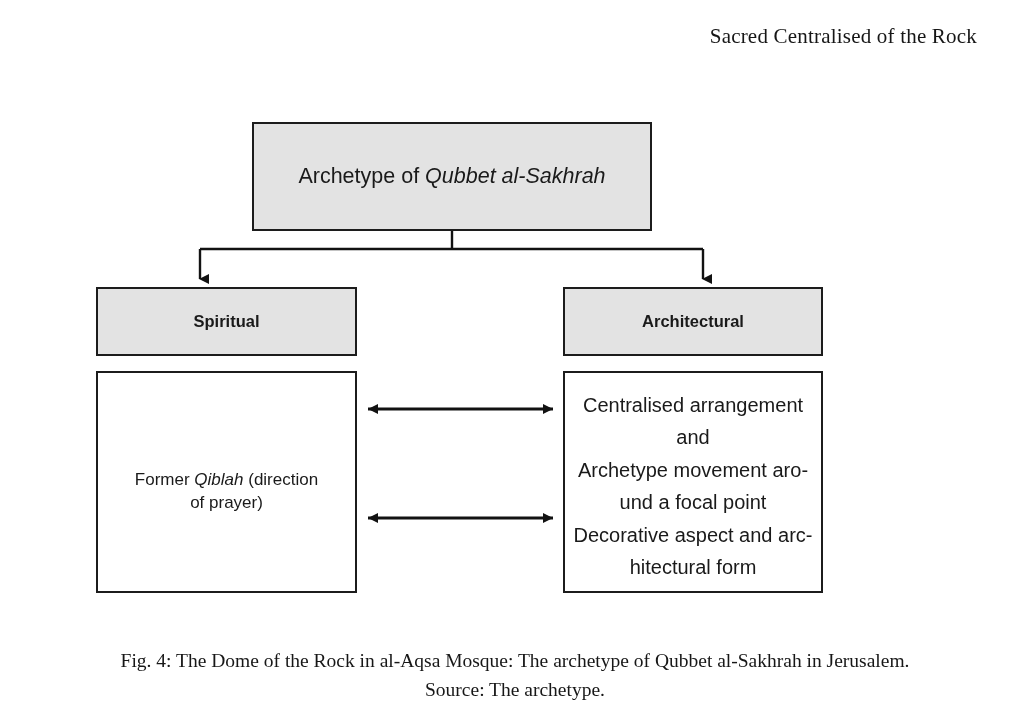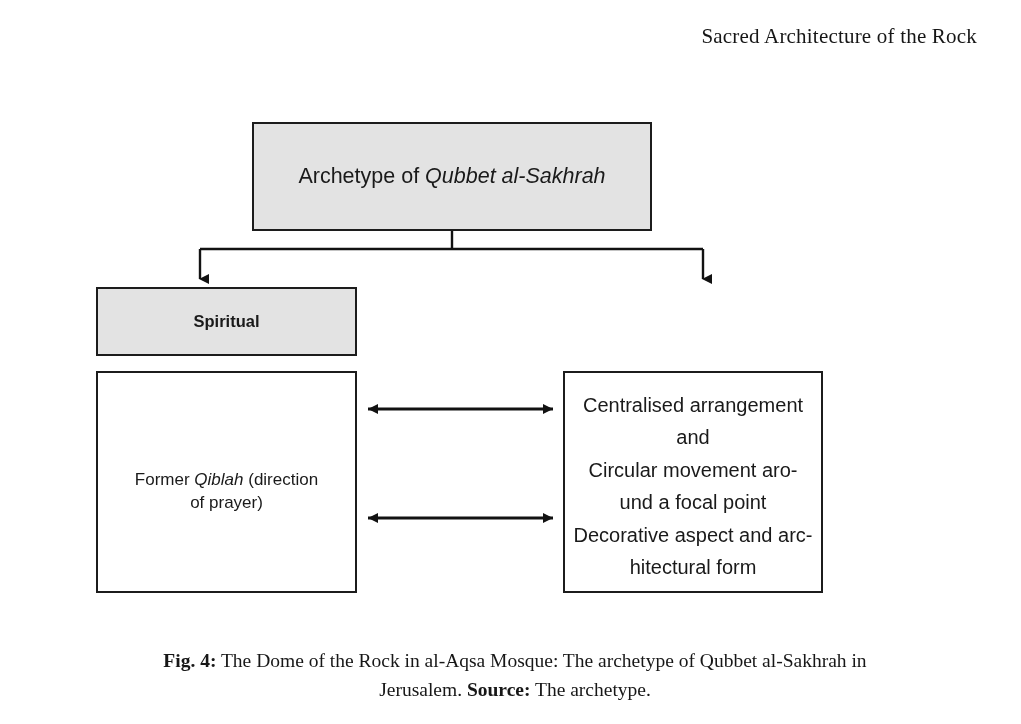--- a/index.html
+++ b/index.html
@@ -111,26 +111,26 @@
     position: absolute;
     left: 120px;
     top: 646px;
     width: 790px;
     text-align: center;
     font-family: "Liberation Serif", serif;
     font-size: 19.5px;
     line-height: 1.5;
     color: #171717;
   }
-  .caption b { font-weight: bold; }
+  .caption b { font-weight: normal; }
 </style>
 </head>
 <body>
 
-<div class="page-header">Sacred Architecture of the Rock</div>
+<div class="page-header">Sacred Centralised of the Rock</div>
 
 <div class="figure">
 
   <svg class="svg-layer" width="1021" height="724">
     <defs>
       <marker id="arrow-down" markerWidth="12" markerHeight="12" refX="5" refY="9" orient="auto" markerUnits="userSpaceOnUse">
         <path d="M0,0 L10,0 L5,10 z" fill="#121212"></path>
       </marker>
       <marker id="arrow-right" markerWidth="12" markerHeight="12" refX="10" refY="5" orient="auto" markerUnits="userSpaceOnUse">
         <path d="M0,0 L10,5 L0,10 z" fill="#121212"></path>
@@ -154,32 +154,35 @@
   </svg>
 
   <div class="node node-shaded" id="node-root">
     <span><span>Archetype of </span><span class="title-italic">Qubbet al-Sakhrah</span></span>
   </div>
 
   <div class="node node-shaded" id="node-spiritual">
     <span>Spiritual</span>
   </div>
 
+  <div class="node node-shaded" id="node-architectural">
+    <span>Architectural</span>
+  </div>
 
   <div class="node node-plain" id="node-spiritual-detail">
     <div class="detail-block detail-first">
       <span class="detail-item">Former </span><em>Qiblah</em><span class="detail-item"> (direction
 of prayer)</span>
     </div>
   </div>
 
   <div class="node node-plain" id="node-architectural-detail">
     <div class="detail-block detail-line">Centralised arrangement</div>
     <div class="detail-block detail-line">and</div>
-    <div class="detail-block detail-line">Circular movement aro-</div>
+    <div class="detail-block detail-line">Archetype movement aro-</div>
     <div class="detail-block detail-line">und a focal point</div>
     <div class="detail-block detail-line">Decorative aspect and arc-</div>
     <div class="detail-block detail-line">hitectural form</div>
   </div>
 
 </div>
 
 <div class="caption">
   <b>Fig. 4:</b><span> The Dome of the Rock in al-Aqsa Mosque: The archetype of  Qubbet al-Sakhrah in Jerusalem. </span><b>Source:</b><span> The archetype.</span>
 </div>

